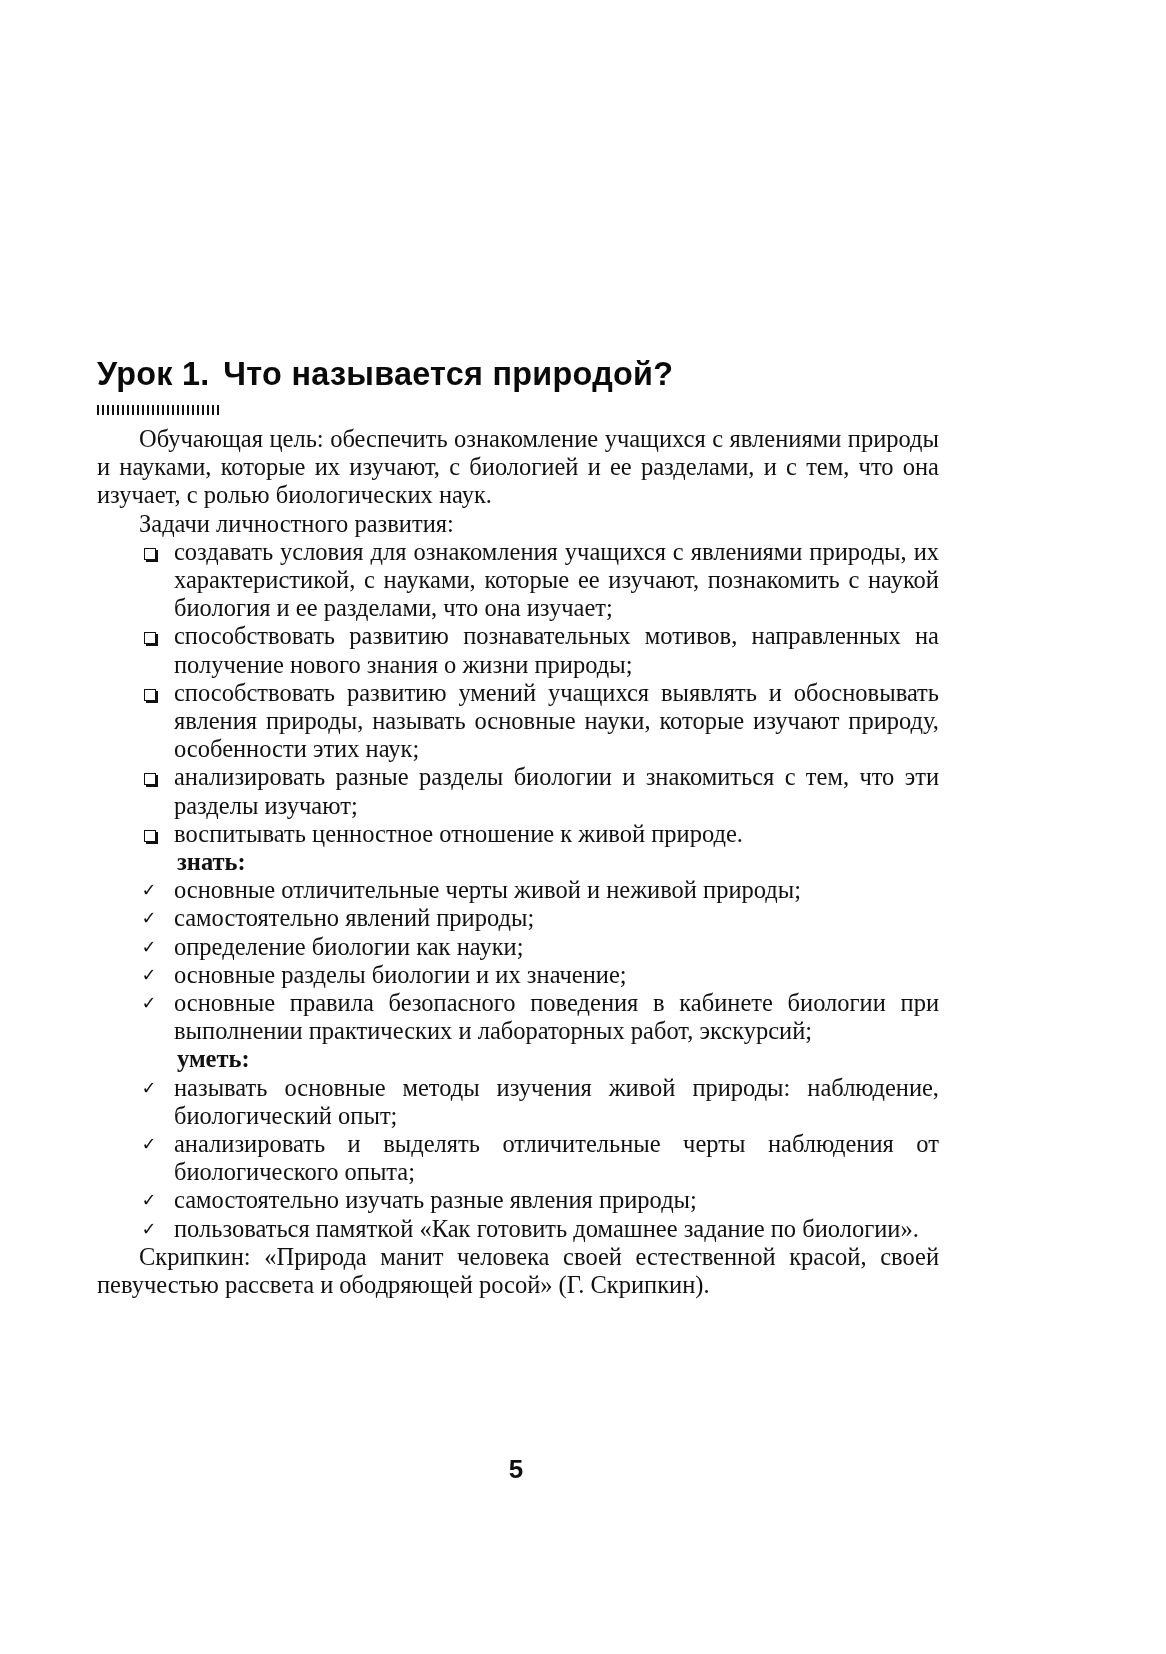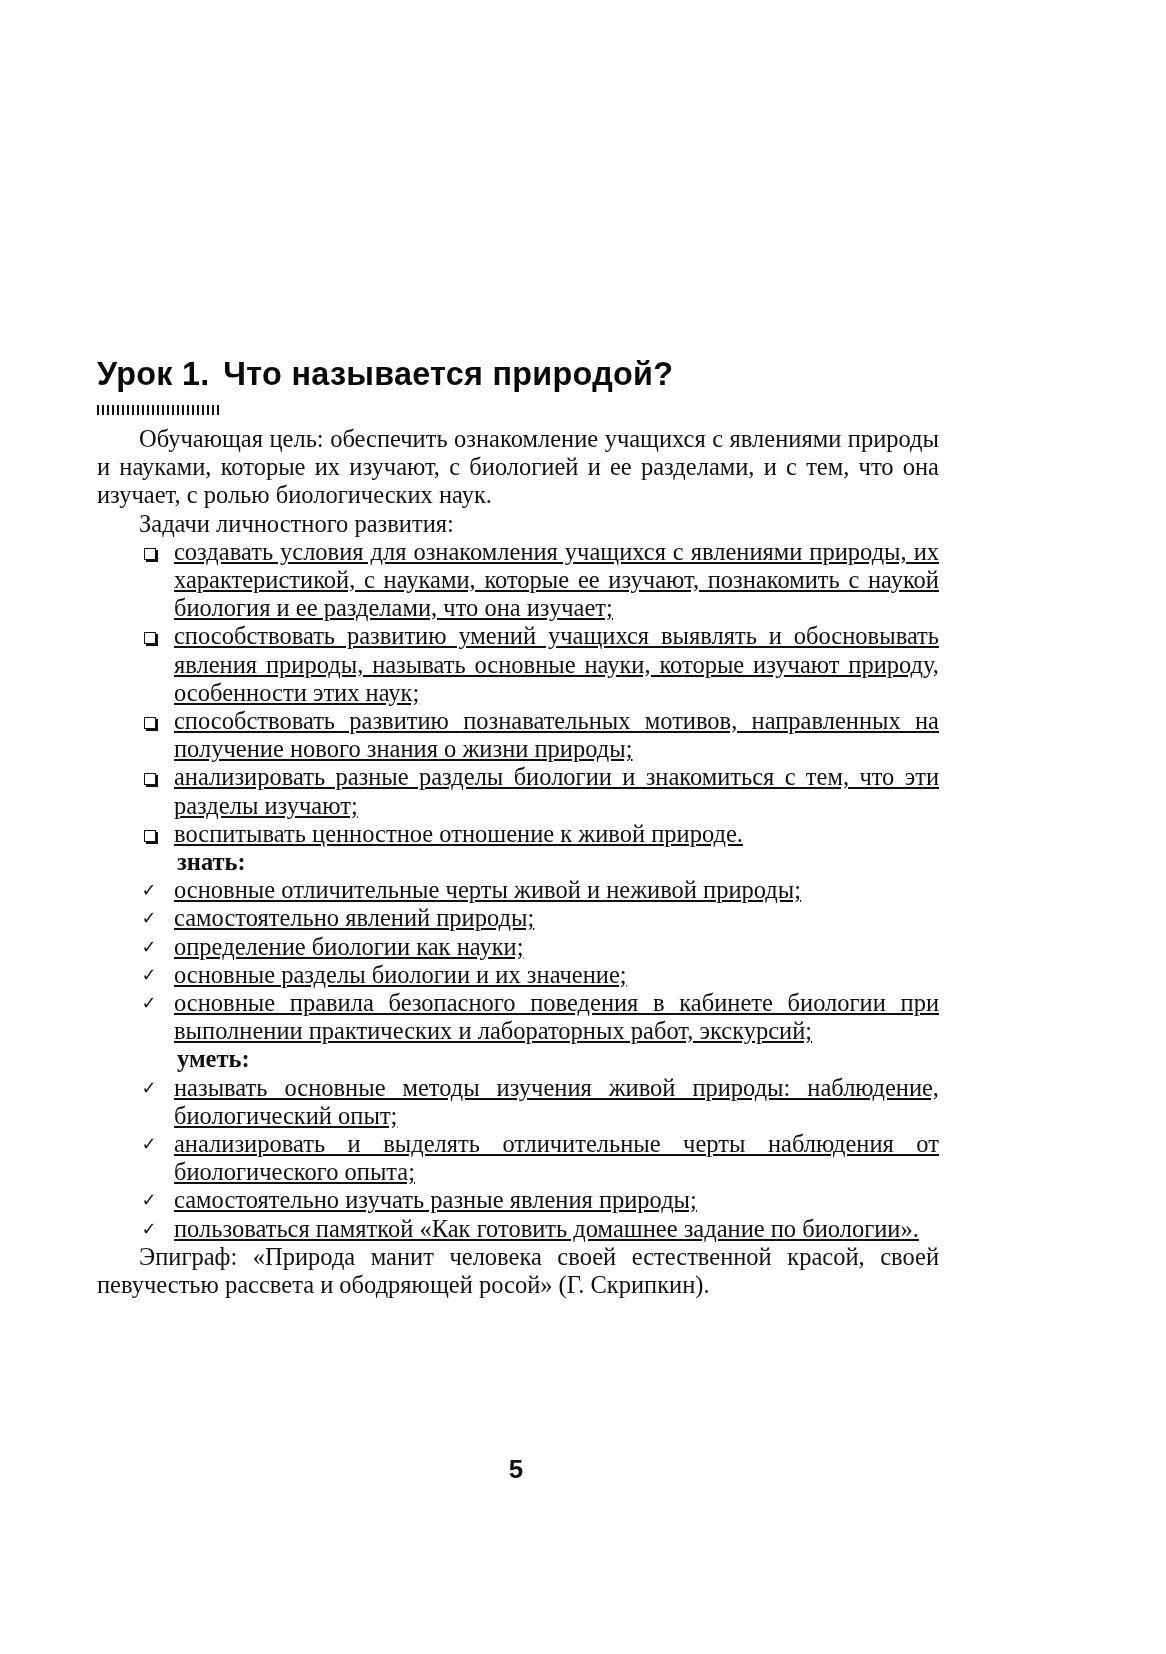--- a/index.html
+++ b/index.html
@@ -24,21 +24,21 @@
     .body-text {
       position: absolute; left: 97px; top: 425px; width: 842px;
       font-size: 24.5px; line-height: 28.2px;
     }
     .body-text p { margin: 0; text-align: justify; }
     .indent { text-indent: 42px; }
     .b { font-weight: normal; }
     .sub-head { margin: 0; padding-left: 42px; font-weight: normal; }
     .sub-head2 { margin: 0; padding-left: 80px; font-weight: bold; }
     ul.list { list-style: none; margin: 0; padding: 0 0 0 77px; }
-    ul.list li { position: relative; text-align: justify; text-decoration: underline; }
+    ul.list li { position: relative; text-align: justify; }
     ul.list li .marker {
       position: absolute; left: -35px; top: 0; width: 20px; text-align: center;
     }
     .sq {
       display: inline-block; width: 10px; height: 10px; border: 1.5px solid #111;
       box-shadow: 2px 2px 0 #111; margin-top: 8px; margin-left: 2px; background: #fff;
     }
     .check { font-family: "DejaVu Sans", sans-serif; font-size: 18px; }
     .page-number {
       position: absolute; left: 0; width: 1032px; top: 1454px; text-align: center;
@@ -57,22 +57,22 @@
     <div class="title-rule"></div>
   </div>
 
   <div class="body-text">
 
     <p class="indent"><span class="b">Обучающая цель:</span><span> обеспечить ознакомление учащихся с явлениями природы и науками, которые их изучают, с биологией и ее разделами, и с тем, что она изучает, с ролью биологических наук.</span></p>
 
     <p class="sub-head">Задачи личностного развития:</p>
     <ul class="list">
       <li><span class="marker"><span class="sq"></span></span><span>создавать условия для ознакомления учащихся с явлениями природы, их характеристикой, с науками, которые ее изучают, познакомить с наукой биология и ее разделами, что она изучает;</span></li>
+      <li><span class="marker"><span class="sq"></span></span><span>способствовать развитию познавательных мотивов, направленных на получение нового знания о жизни природы;</span></li>
       <li><span class="marker"><span class="sq"></span></span><span>способствовать развитию умений учащихся выявлять и обосновывать явления природы, называть основные науки, которые изучают природу, особенности этих наук;</span></li>
-      <li><span class="marker"><span class="sq"></span></span><span>способствовать развитию познавательных мотивов, направленных на получение нового знания о жизни природы;</span></li>
       <li><span class="marker"><span class="sq"></span></span><span>анализировать разные разделы биологии и знакомиться с тем, что эти разделы изучают;</span></li>
       <li><span class="marker"><span class="sq"></span></span></li>
       <li><span class="marker"><span class="sq"></span></span><span>воспитывать ценностное отношение к живой природе.</span></li>
     </ul>
 
     <p class="sub-head2">знать:</p>
     <ul class="list">
       <li><span class="marker check">✓</span><span>основные отличительные черты живой и неживой природы;</span></li>
       <li><span class="marker check">✓</span><span>самостоятельно явлений природы;</span></li>
       <li><span class="marker check">✓</span><span>определение биологии как науки;</span></li>
@@ -81,17 +81,17 @@
     </ul>
 
     <p class="sub-head2">уметь:</p>
     <ul class="list">
       <li><span class="marker check">✓</span><span>называть основные методы изучения живой природы: наблюдение, биологический опыт;</span></li>
       <li><span class="marker check">✓</span><span>анализировать и выделять отличительные черты наблюдения от биологического опыта;</span></li>
       <li><span class="marker check">✓</span><span>самостоятельно изучать разные явления природы;</span></li>
       <li><span class="marker check">✓</span><span>пользоваться памяткой «Как готовить домашнее задание по биологии».</span></li>
     </ul>
 
-    <p class="indent"><span class="b">Эпиграф:</span><span> «Природа манит человека своей естественной красой, своей певучестью рассвета и ободряющей росой» (Г. Скрипкин).</span></p>
+    <p class="indent"><span class="b">Скрипкин:</span><span> «Природа манит человека своей естественной красой, своей певучестью рассвета и ободряющей росой» (Г. Скрипкин).</span></p>
   </div>
 
   <div class="page-number">5</div>
 </div>
 
 </body></html>

